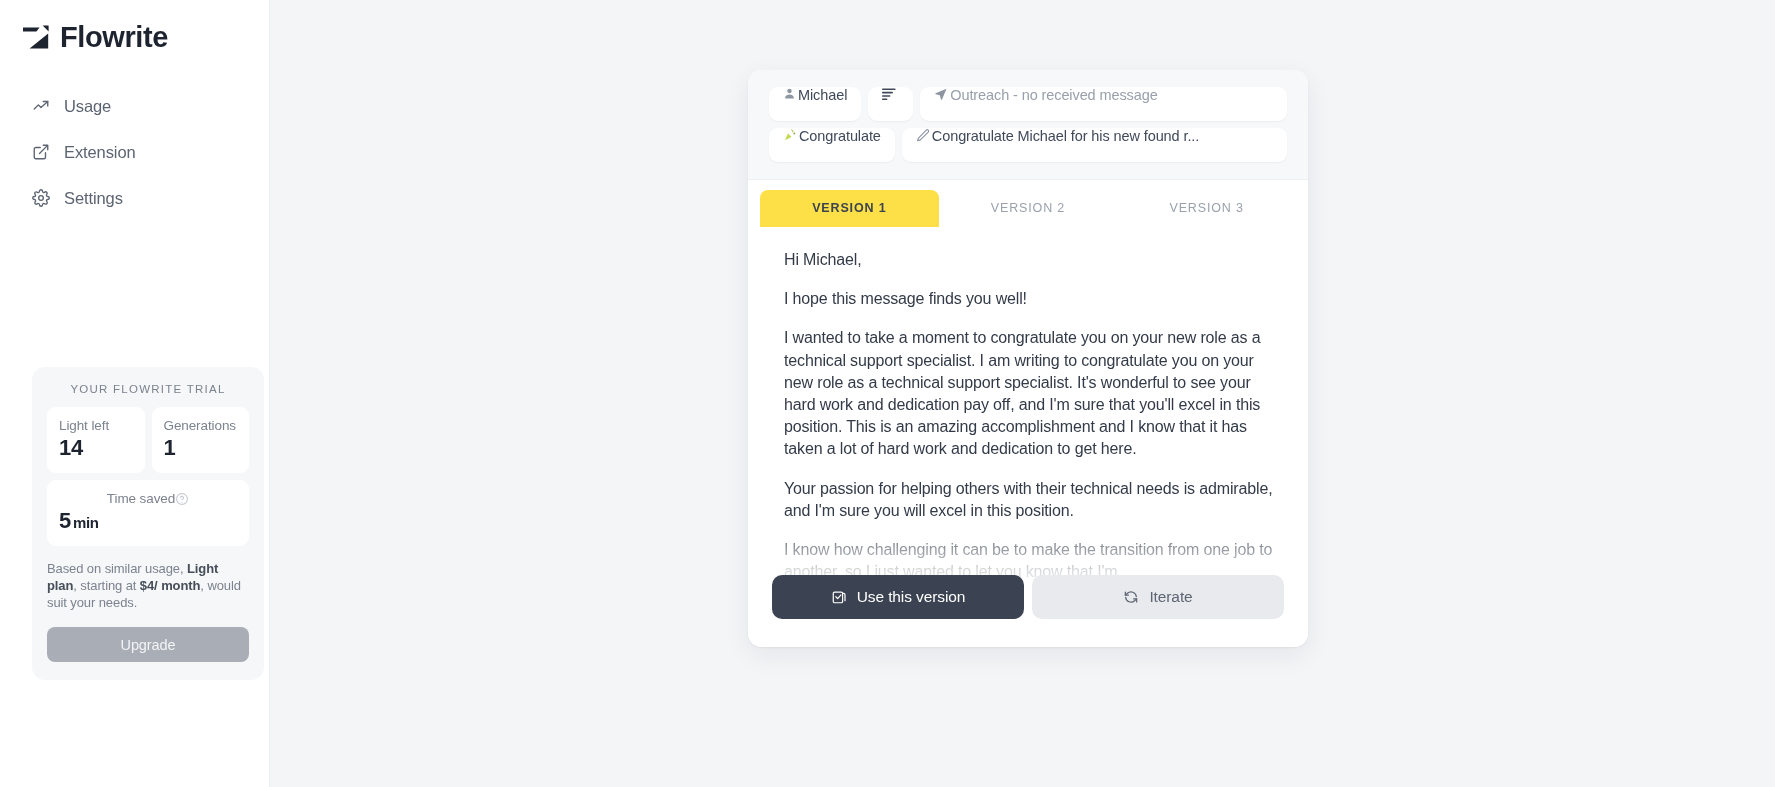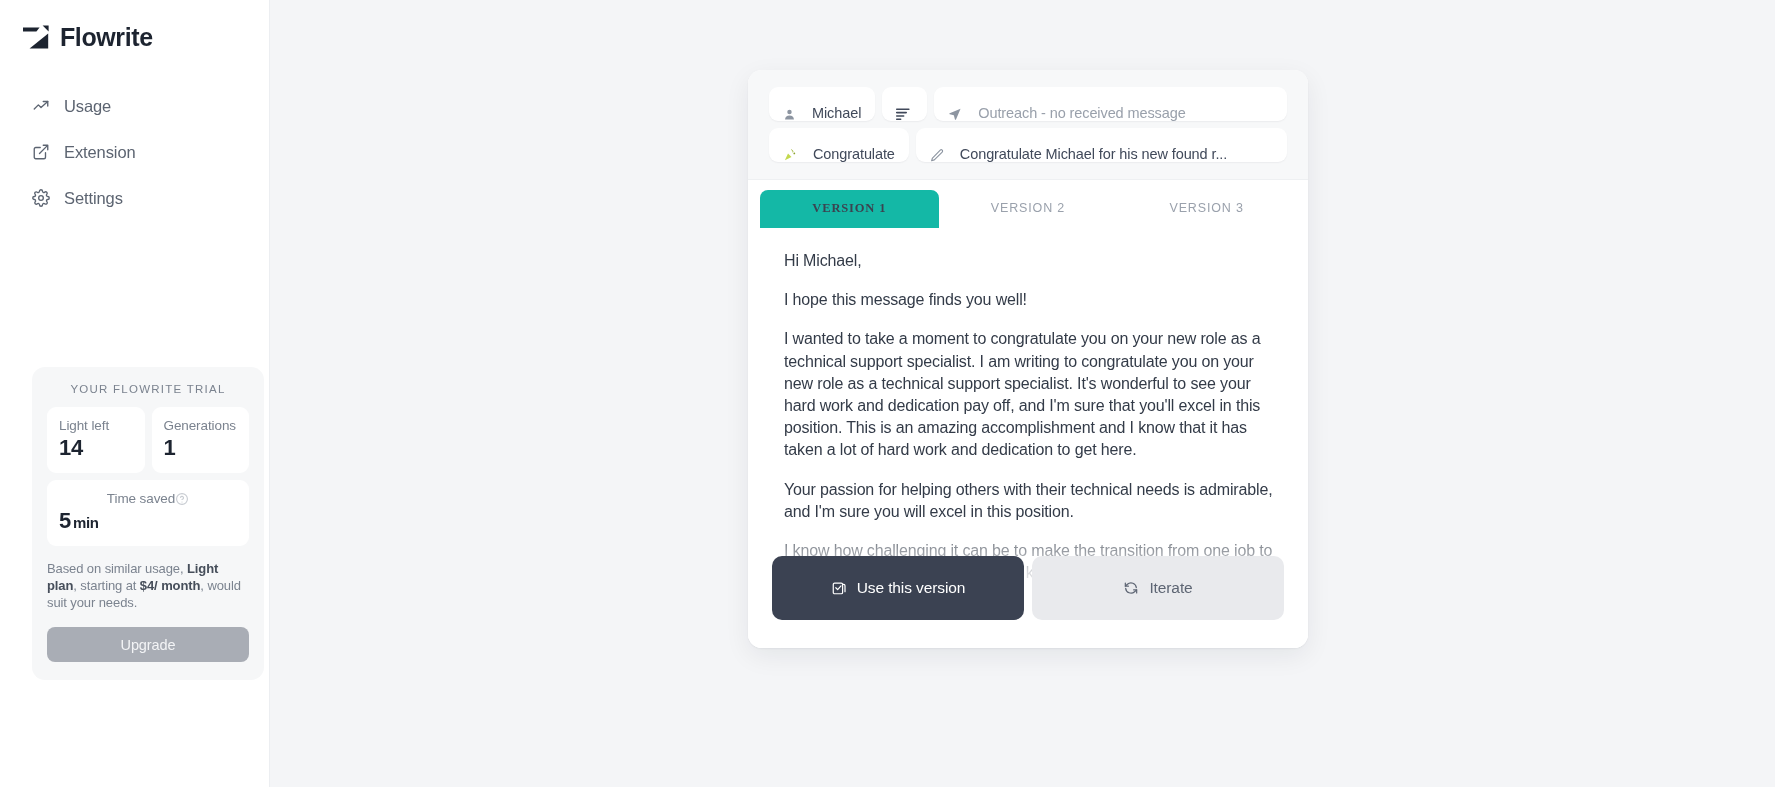--- a/index.html
+++ b/index.html
@@ -42,21 +42,21 @@
     gap: 11px;
     height: 74px;
     padding-left: 4px;
   }
   .brand-mark {
     width: 26px;
     height: 24px;
     display: block;
   }
   .brand-name {
-    font-size: 25px;
+    font-size: 29px;
     font-weight: 700;
     letter-spacing: -0.4px;
     color: #1d2430;
   }
 
   .nav { margin-top: 10px; }
 
   .nav-item {
     display: flex;
     align-items: center;
@@ -206,22 +206,22 @@
     gap: 7px;
     margin-bottom: 7px;
   }
   .chip-row:last-child { margin-bottom: 0; }
 
   .chip {
     background: #ffffff;
     border-radius: 9px;
     height: 34px;
     display: flex;
-    align-items: flex-end;
-    gap: 16px;
+    align-items: flex-start;
+    gap: 2px;
     padding: 0 14px;
     cursor: text;
     box-shadow: 0 1px 1.5px rgba(16,24,40,.05);
   }
   .chip.grow { flex: 1 1 auto; min-width: 0; }
   .chip.icon-only { padding: 0 13px; }
   .chip-ico {
     display: flex;
     align-items: center;
     justify-content: center;
@@ -248,24 +248,23 @@
     text-align: center;
     font-size: 12.5px;
     letter-spacing: .85px;
     padding: 11px 0 12px 0;
     color: #9aa1ac;
     cursor: pointer;
     border-radius: 8px 8px 0 0;
     font-weight: 500;
   }
   .tab.active {
-    background: #14b8a6;
+    background: #fde047;
     color: #3b4350;
     font-weight: 600;
-    font-family: Liberation Serif, serif;
   }
 
   
   .body-wrap {
     position: relative;
     height: 420px;
     overflow: hidden;
     background: #ffffff;
   }
   .body-text {
@@ -292,21 +291,21 @@
   .actions {
     position: absolute;
     left: 24px;
     right: 24px;
     bottom: 28px;
     display: flex;
     gap: 8px;
   }
   .act-btn {
     flex: 1 1 0;
-    height: 64px;
+    height: 44px;
     border: none;
     border-radius: 10px;
     font-family: inherit;
     font-size: 15.5px;
     display: flex;
     align-items: center;
     justify-content: center;
     gap: 10px;
     cursor: pointer;
     letter-spacing: -0.1px;

